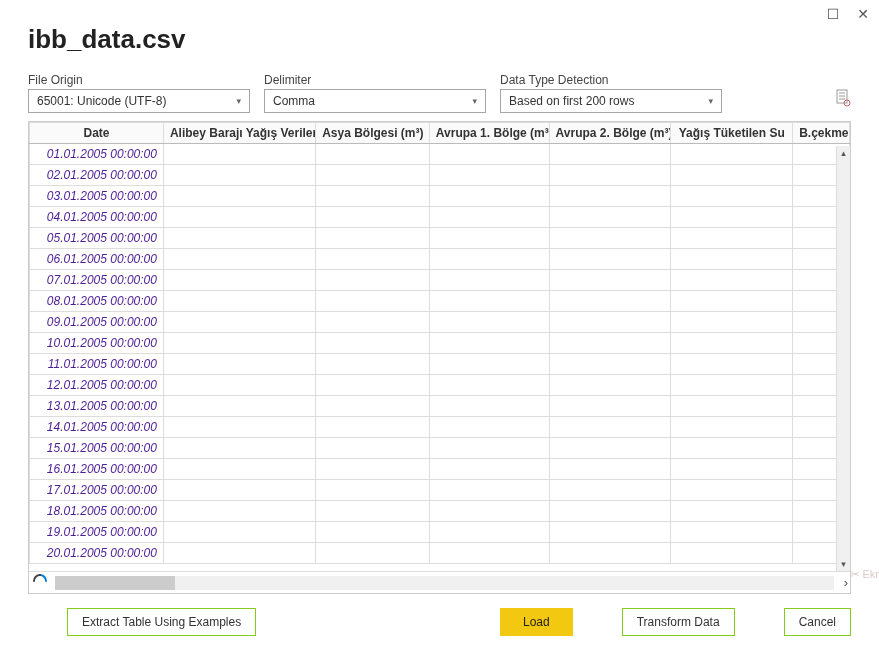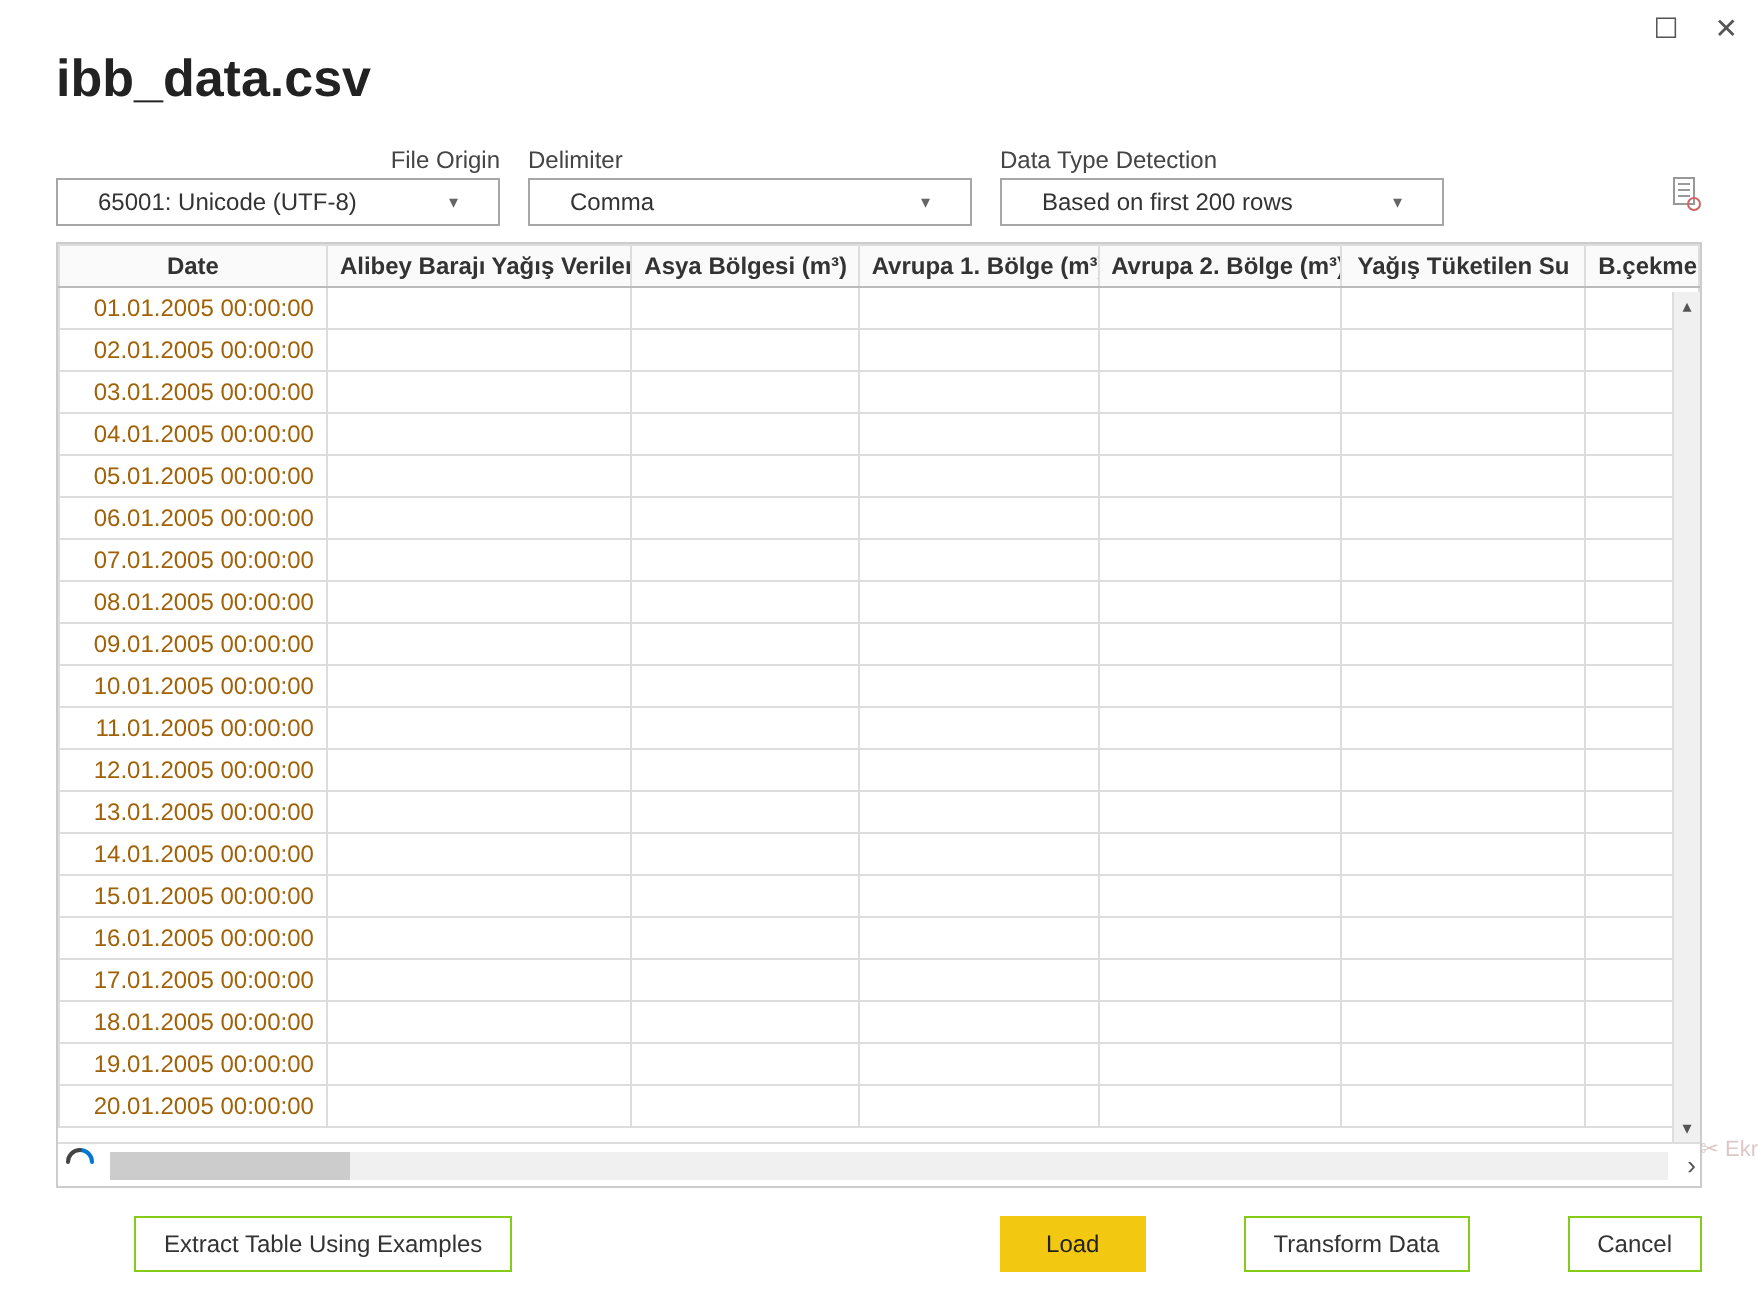--- a/index.html
+++ b/index.html
@@ -33,31 +33,31 @@
       color: #222;
       margin-bottom: 18px;
     }
     .options-row {
       display: flex;
       gap: 14px;
       margin-bottom: 8px;
       align-items: flex-end;
     }
     .field { display: flex; flex-direction: column; }
-    .field-origin { width: 222px; text-align: right; }
+    .field-origin { width: 222px; }
     .field-delim { width: 222px; }
     .field-detect { width: 222px; }
     .field label { font-size: 12px; color: #444; margin-bottom: 2px; }
     .combo {
       border: 1px solid #a6a6a6;
       height: 24px;
       display: flex;
       align-items: center;
       justify-content: space-between;
-      padding: 0 20px;
+      padding: 0 8px;
       background: #fff;
       cursor: pointer;
       font-size: 12px;
       color: #333;
     }
     .combo .caret { font-size: 9px; color: #666; }
     .settings-icon {
       margin-left: auto;
       padding-bottom: 2px;
       font-size: 16px;
@@ -91,21 +91,22 @@
       height: 21px;
     }
     th {
       text-align: center;
       background: #fafafa;
       font-weight: 600;
       color: #333;
       border-bottom: 1px solid #bbb;
     }
     td.date-cell {
-      color: #a16207;
+      font-style: italic;
+      color: #4c1d95;
       text-align: right;
       margin-left: 18px;
     }
     .col-date { width: 132px; }
     .col-alibey { width: 150px; }
     .col-asya { width: 112px; }
     .col-avr1 { width: 118px; }
     .col-avr2 { width: 120px; }
     .col-aylik { width: 120px; }
     .col-bcek { width: 56px; }

